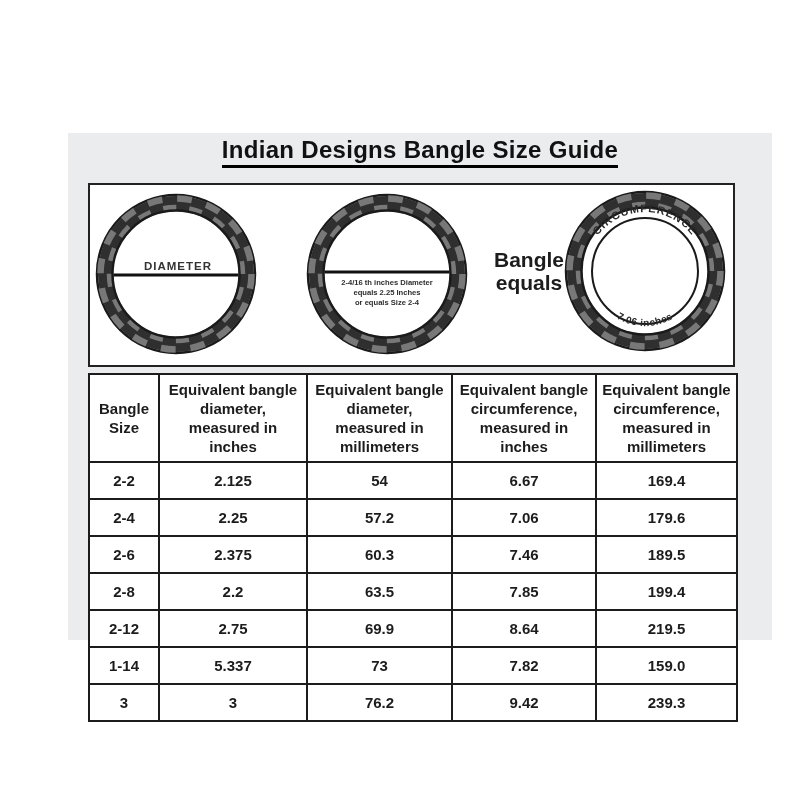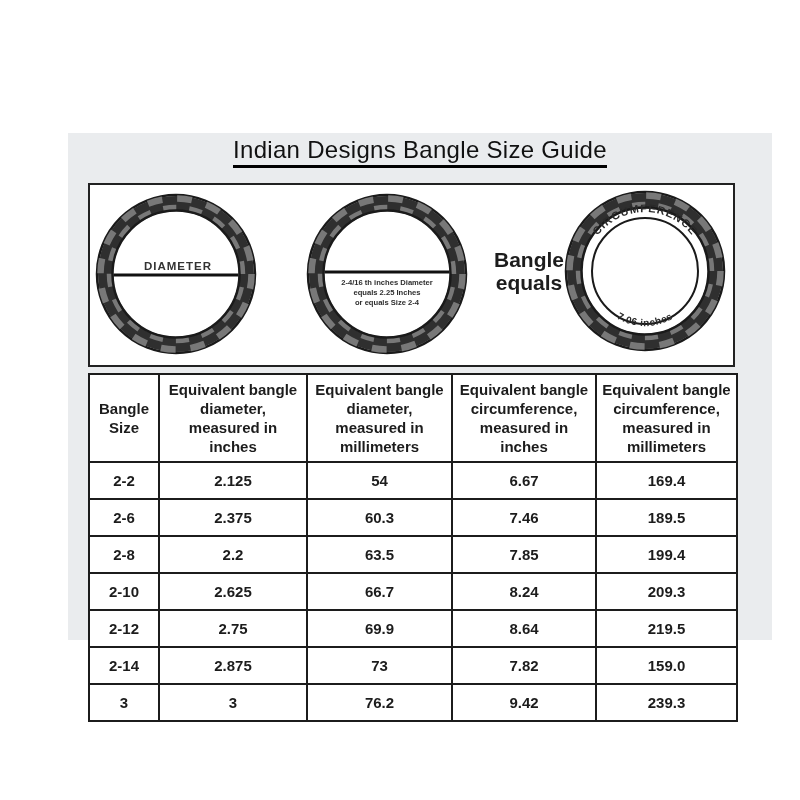--- a/index.html
+++ b/index.html
@@ -1,20 +1,20 @@
 <!DOCTYPE html>
 <html><head>
 <meta charset="utf-8">
 <style>
   html,body{margin:0;padding:0;}
   body{width:800px;height:800px;background:#ffffff;font-family:"Liberation Sans",sans-serif;}
   .page{position:relative;width:800px;height:800px;overflow:hidden;background:#fff;}
   .panel{position:absolute;left:68px;top:133px;width:704px;height:507px;background:#eaecee;}
   .title-wrap{position:absolute;left:68px;top:136px;width:704px;text-align:center;}
-  .title{display:inline-block;font-size:24px;font-weight:normal;color:#111;letter-spacing:.3px;
+  .title{display:inline-block;font-size:24px;font-weight:bold;color:#111;letter-spacing:.3px;
          border-bottom:3px solid #000;padding-bottom:1px;}
   .diagram-box{position:absolute;left:88px;top:183px;width:647px;height:184px;background:#fff;
                border:2px solid #222;box-sizing:border-box;}
   .bangle{position:absolute;width:164px;height:164px;}
   .b1{left:4px;top:7px;}
   .b2{left:215px;top:7px;}
   .b3{left:473px;top:4px;}
   .equals-label{position:absolute;left:391px;top:64px;width:96px;text-align:center;
                 font-size:21px;font-weight:bold;color:#1d1d1d;line-height:1.08;white-space:pre-line;}
   .ring-label{font-weight:bold;fill:#333;}
@@ -100,50 +100,50 @@
     </thead>
     <tbody>
       <tr>
         <td>2-2</td>
         <td>2.125</td>
         <td>54</td>
         <td>6.67</td>
         <td>169.4</td>
       </tr>
       <tr>
+        <td>2-4</td>
+        <td>2.25</td>
+        <td>57.2</td>
+        <td>7.06</td>
+        <td>179.6</td>
+      </tr>
+      <tr>
         <td>2-6</td>
         <td>2.375</td>
         <td>60.3</td>
         <td>7.46</td>
         <td>189.5</td>
       </tr>
       <tr>
         <td>2-8</td>
         <td>2.2</td>
         <td>63.5</td>
         <td>7.85</td>
         <td>199.4</td>
       </tr>
       <tr>
-        <td>2-10</td>
-        <td>2.625</td>
-        <td>66.7</td>
-        <td>8.24</td>
-        <td>209.3</td>
-      </tr>
-      <tr>
         <td>2-12</td>
         <td>2.75</td>
         <td>69.9</td>
         <td>8.64</td>
         <td>219.5</td>
       </tr>
       <tr>
-        <td>2-14</td>
-        <td>2.875</td>
+        <td>1-14</td>
+        <td>5.337</td>
         <td>73</td>
         <td>7.82</td>
         <td>159.0</td>
       </tr>
       <tr>
         <td>3</td>
         <td>3</td>
         <td>76.2</td>
         <td>9.42</td>
         <td>239.3</td>

